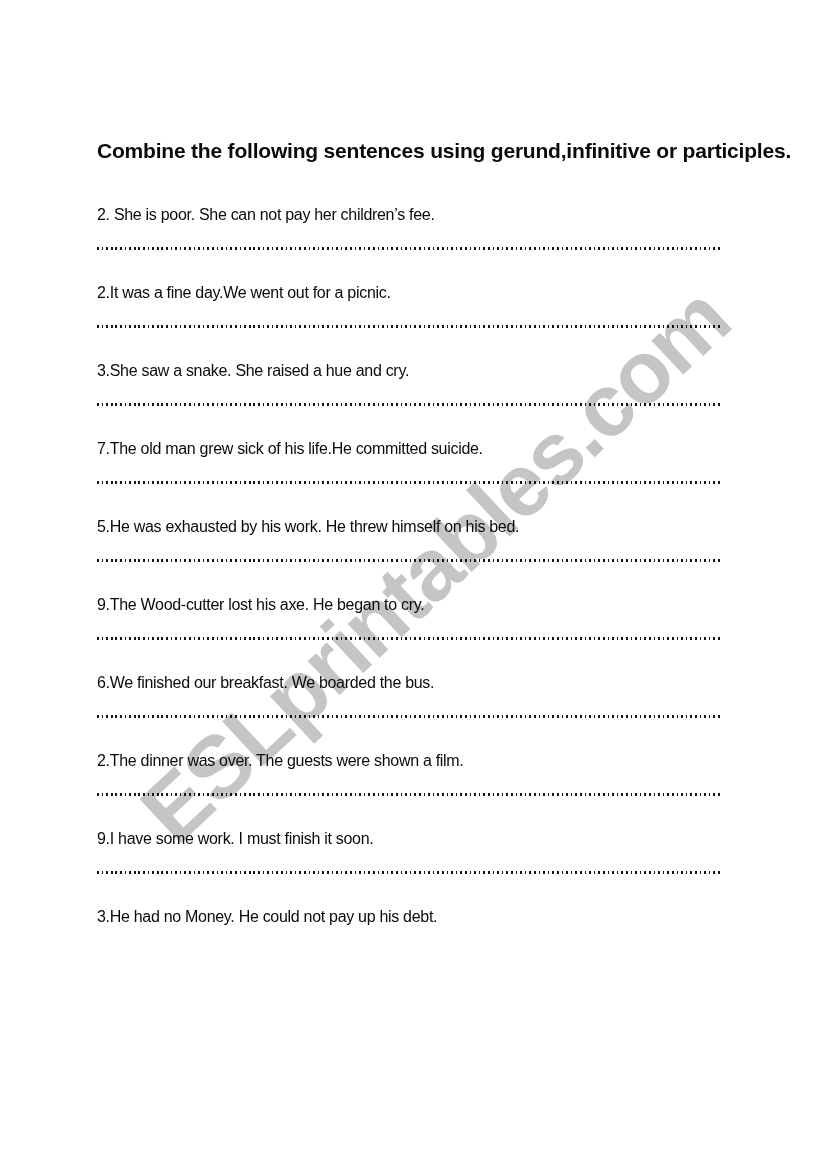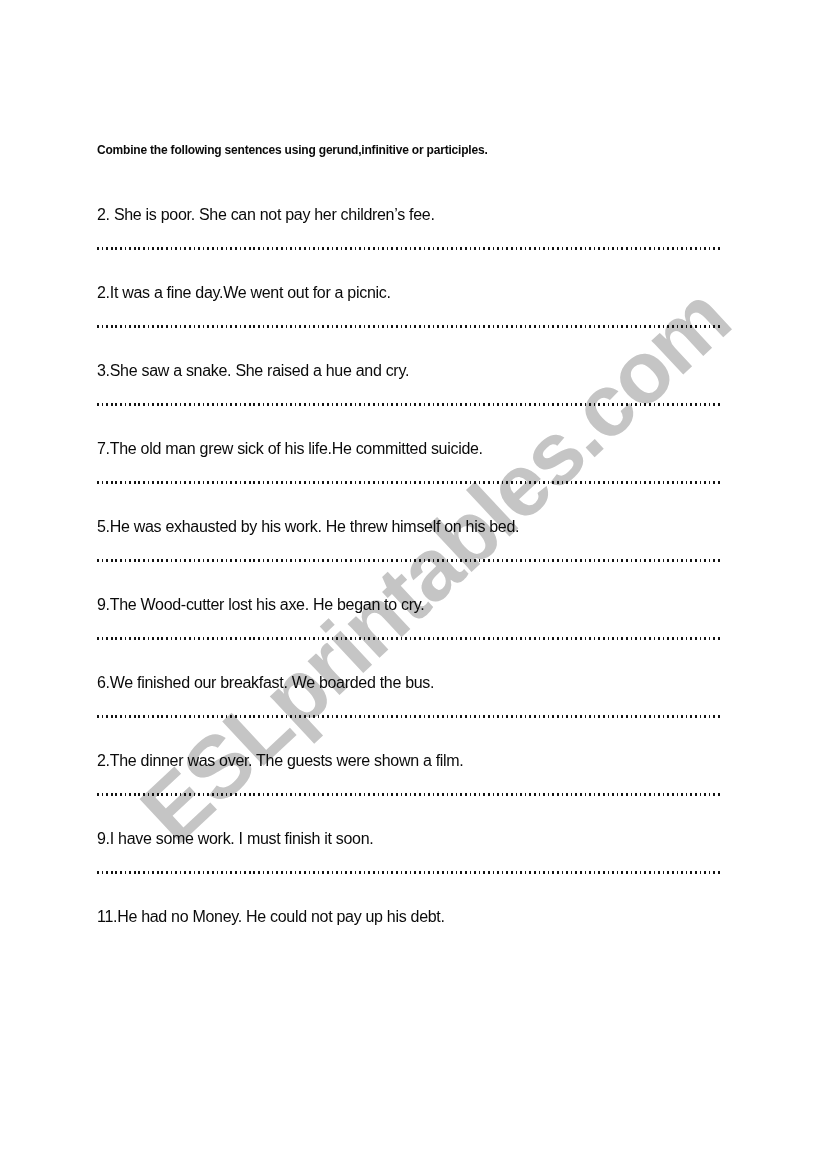--- a/index.html
+++ b/index.html
@@ -34,21 +34,21 @@
     position: absolute;
     left: 0;
     top: 0;
     width: 821px;
     padding: 141px 0 0 97px;
     box-sizing: border-box;
     z-index: 1;
   }
   .title {
     margin: 0 0 45px 0;
-    font-size: 12px;
+    font-size: 21px;
     font-weight: 700;
     line-height: 19px;
     letter-spacing: -0.2px;
   }
   .item {
     margin: 0;
   }
   .sentence {
     margin: 0 0 23px 0;
     font-size: 16px;
@@ -106,17 +106,17 @@
         </div>
         <div class="item">
           <p class="sentence">2.The dinner was over. The guests were shown a film.</p>
           <div class="answer-line"></div>
         </div>
         <div class="item">
           <p class="sentence">9.I have some work. I must finish it soon.</p>
           <div class="answer-line"></div>
         </div>
         <div class="item">
-          <p class="sentence">11.He had no Money. He could not pay up his debt.</p>
+          <p class="sentence">3.He had no Money. He could not pay up his debt.</p>
         </div>
       </div>
   </div>
 </div>
 
 </body></html>

